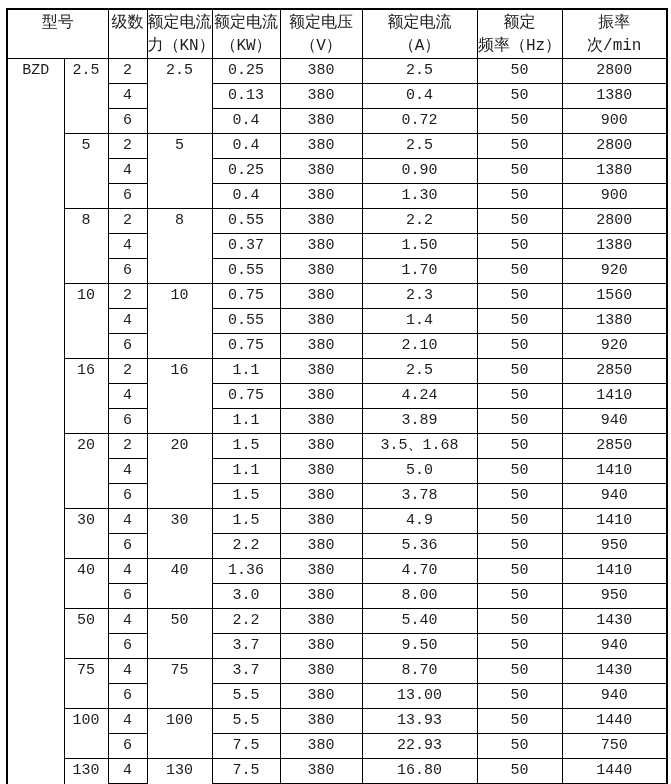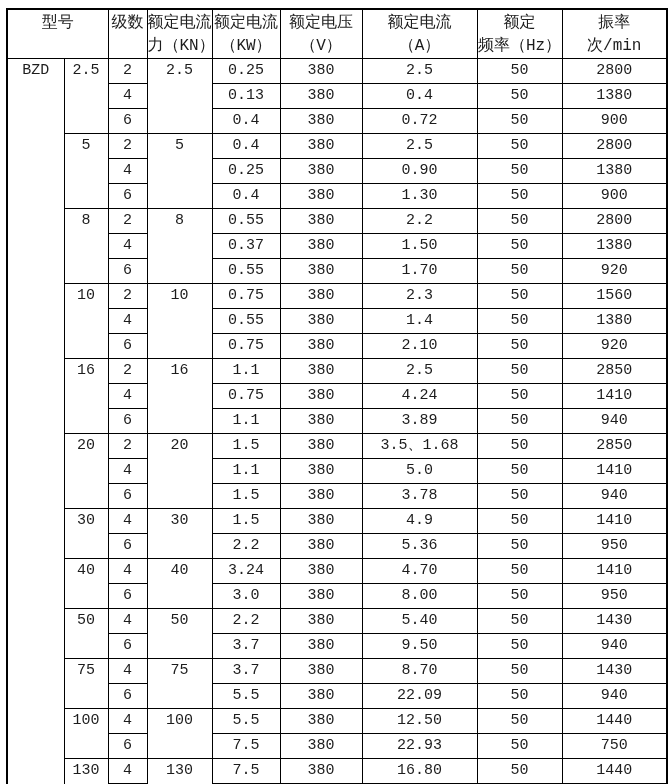--- a/index.html
+++ b/index.html
@@ -287,21 +287,21 @@
           <td>2.2</td>
           <td>380</td>
           <td>5.36</td>
           <td>50</td>
           <td>950</td>
         </tr>
         <tr>
           <td rowspan="2" class="vtop">40</td>
           <td>4</td>
           <td rowspan="2" class="vtop">40</td>
-          <td>3.24</td>
+          <td>1.36</td>
           <td>380</td>
           <td>4.70</td>
           <td>50</td>
           <td>1410</td>
         </tr>
         <tr>
           <td>6</td>
           <td>3.0</td>
           <td>380</td>
           <td>8.00</td>
@@ -333,31 +333,31 @@
           <td>3.7</td>
           <td>380</td>
           <td>8.70</td>
           <td>50</td>
           <td>1430</td>
         </tr>
         <tr>
           <td>6</td>
           <td>5.5</td>
           <td>380</td>
-          <td>22.09</td>
+          <td>13.00</td>
           <td>50</td>
           <td>940</td>
         </tr>
         <tr>
           <td rowspan="2" class="vtop">100</td>
           <td>4</td>
           <td rowspan="2" class="vtop">100</td>
           <td>5.5</td>
           <td>380</td>
-          <td>12.50</td>
+          <td>13.93</td>
           <td>50</td>
           <td>1440</td>
         </tr>
         <tr>
           <td>6</td>
           <td>7.5</td>
           <td>380</td>
           <td>22.93</td>
           <td>50</td>
           <td>750</td>

